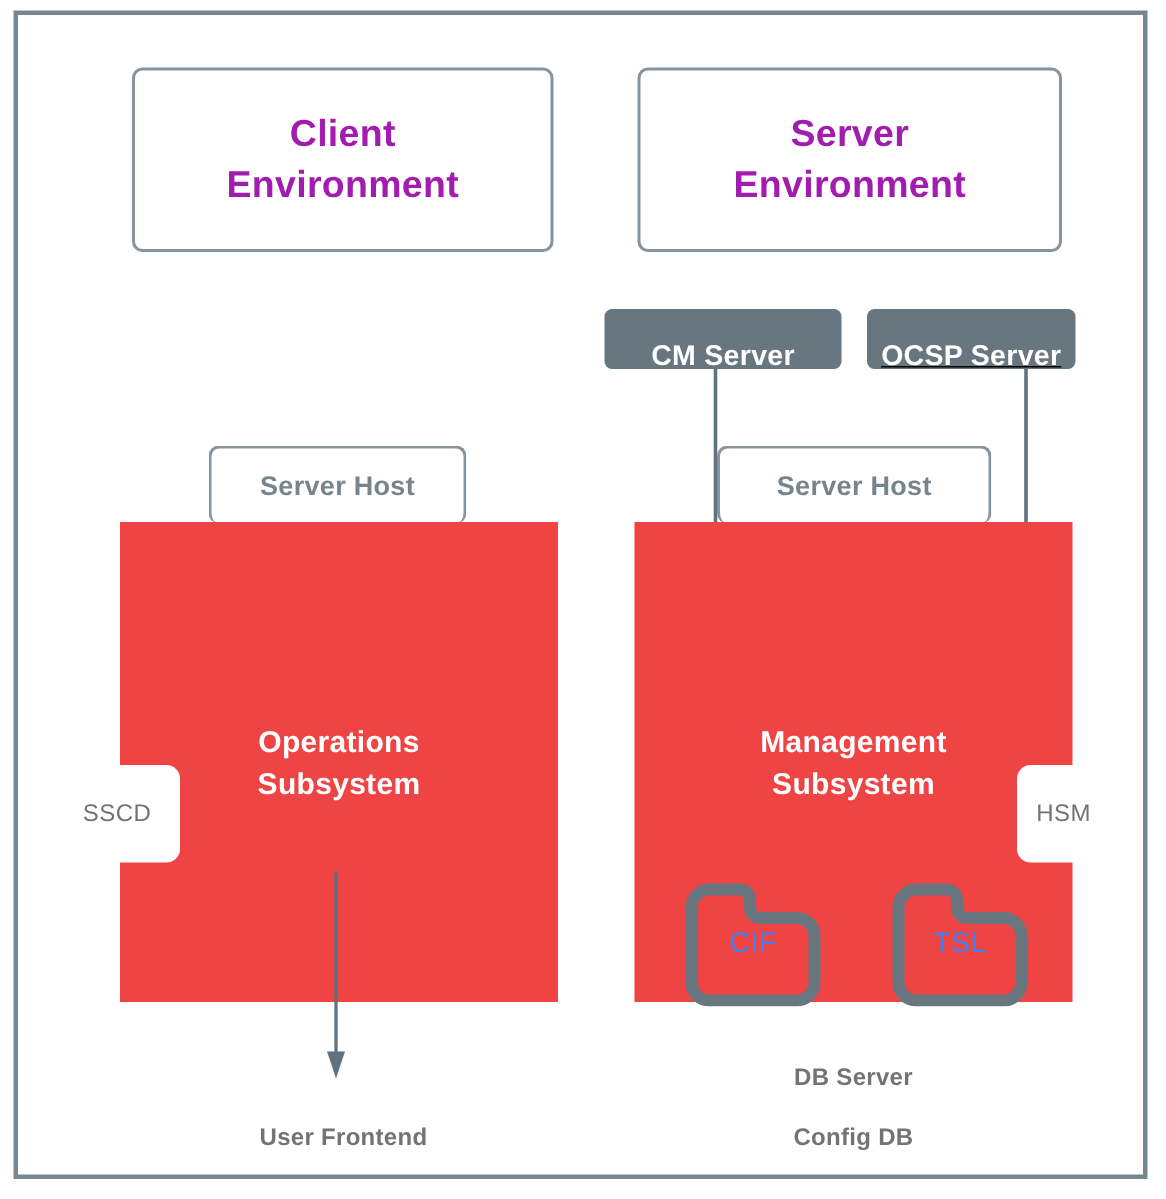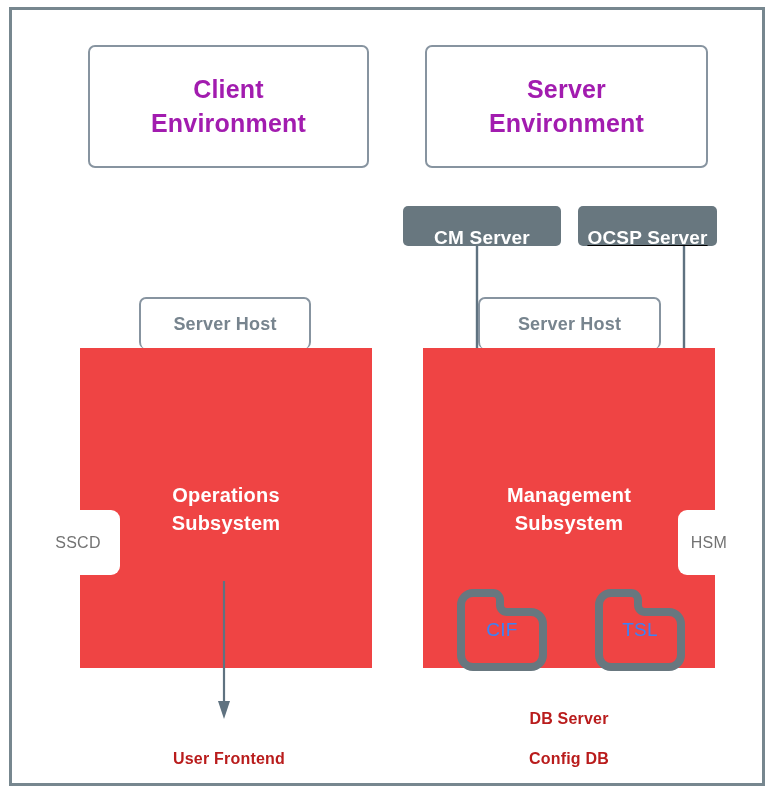--- a/index.html
+++ b/index.html
@@ -132,21 +132,21 @@
   .arrow {
     position: absolute;
   }
   .arrow svg { display: block; }
   
   .caption {
     position: absolute;
     text-align: center;
     font-size: 16px;
     font-weight: bold;
-    color: #b91c1c;
+    color: #737373;
     letter-spacing: 0.2px;
     white-space: nowrap;
   }
 </style>
 </head>
 <body>
 
 <div id="canvas">
   <div class="frame">
 

